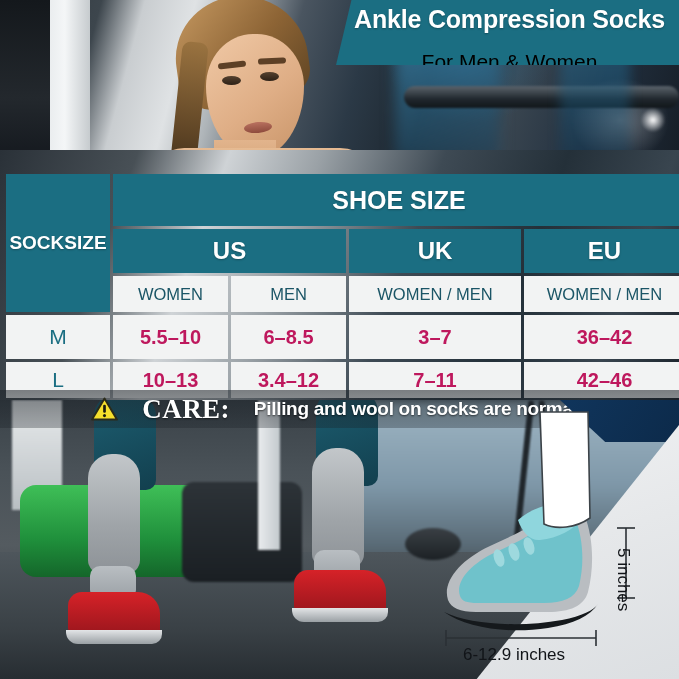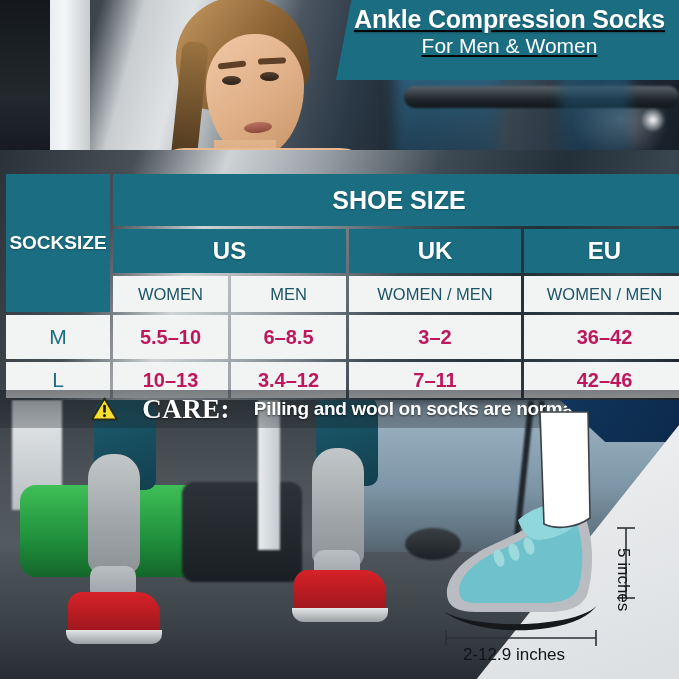--- a/index.html
+++ b/index.html
@@ -102,35 +102,34 @@
     background:linear-gradient(180deg,#3c3f44,#22252a);
   }
   .w-arm{
     position:absolute;left:322px;top:152px;width:120px;height:34px;
     border-radius:30px 18px 0 0;
     background:linear-gradient(180deg,#e7bd96,#cf9d72);
   }
 
   
   .banner{
-    position:absolute;left:336px;top:0;width:343px;height:80px;
+    position:absolute;left:336px;top:0;width:343px;height:65px;
     background:#1b6e82;
     clip-path:polygon(4.5% 0,100% 0,100% 100%,0 100%);
     z-index:6;
-    text-decoration:underline;
   }
   .banner-title{
     margin:0;padding:6px 12px 0 16px;
     color:#ffffff;text-align:center;
     font-size:25px;font-weight:bold;letter-spacing:-.2px;line-height:1.08;
     text-shadow:0 1px 2px rgba(0,0,0,.30);
   }
   .banner-sub{
-    margin:0;padding:1px 12px 0 16px;
-    color:#ffffff;text-align:center;
+    margin:16px;padding:1px 12px 0 16px;
+    color:#000000;text-align:center;
     font-size:21px;font-weight:normal;line-height:1.12;
   }
 
   
   .photo-mid{
     position:absolute;left:0;top:150px;width:679px;height:250px;overflow:hidden;
     background:linear-gradient(110deg,#2a3138 0%,#485056 18%,#cfd3d6 30%,#9aa1a6 42%,#3e4a54 58%,#243039 74%,#39454f 88%,#1a222a 100%);
   }
 
   
@@ -331,21 +330,21 @@
     <div class="cell th-teal mid eu-head">EU</div>
 
     <div class="cell sub">WOMEN</div>
     <div class="cell sub">MEN</div>
     <div class="cell sub">WOMEN / MEN</div>
     <div class="cell sub">WOMEN / MEN</div>
 
     <div class="cell size-lbl">M</div>
     <div class="cell val">5.5–10</div>
     <div class="cell val">6–8.5</div>
-    <div class="cell val">3–2</div>
+    <div class="cell val">3–7</div>
     <div class="cell val">36–42</div>
 
     <div class="cell size-lbl">L</div>
     <div class="cell val">10–13</div>
     <div class="cell val">3.4–12</div>
     <div class="cell val">7–11</div>
     <div class="cell val">42–46</div>
   </div>
 
   <div class="care">
@@ -419,16 +418,16 @@
       <line x1="219" y1="198" x2="237" y2="198"></line>
     </g>
 
     <g stroke="#2b3035" stroke-width="1.6">
       <line x1="48" y1="238" x2="198" y2="238"></line>
       <line x1="48" y1="230" x2="48" y2="246"></line>
       <line x1="198" y1="230" x2="198" y2="246"></line>
     </g>
   </svg>
 
-  <div class="dim-txt dim-h">2-12.9 inches</div>
+  <div class="dim-txt dim-h">6-12.9 inches</div>
   <div class="dim-txt dim-v">5 inches</div>
 
 </div>
 
 </body></html>

